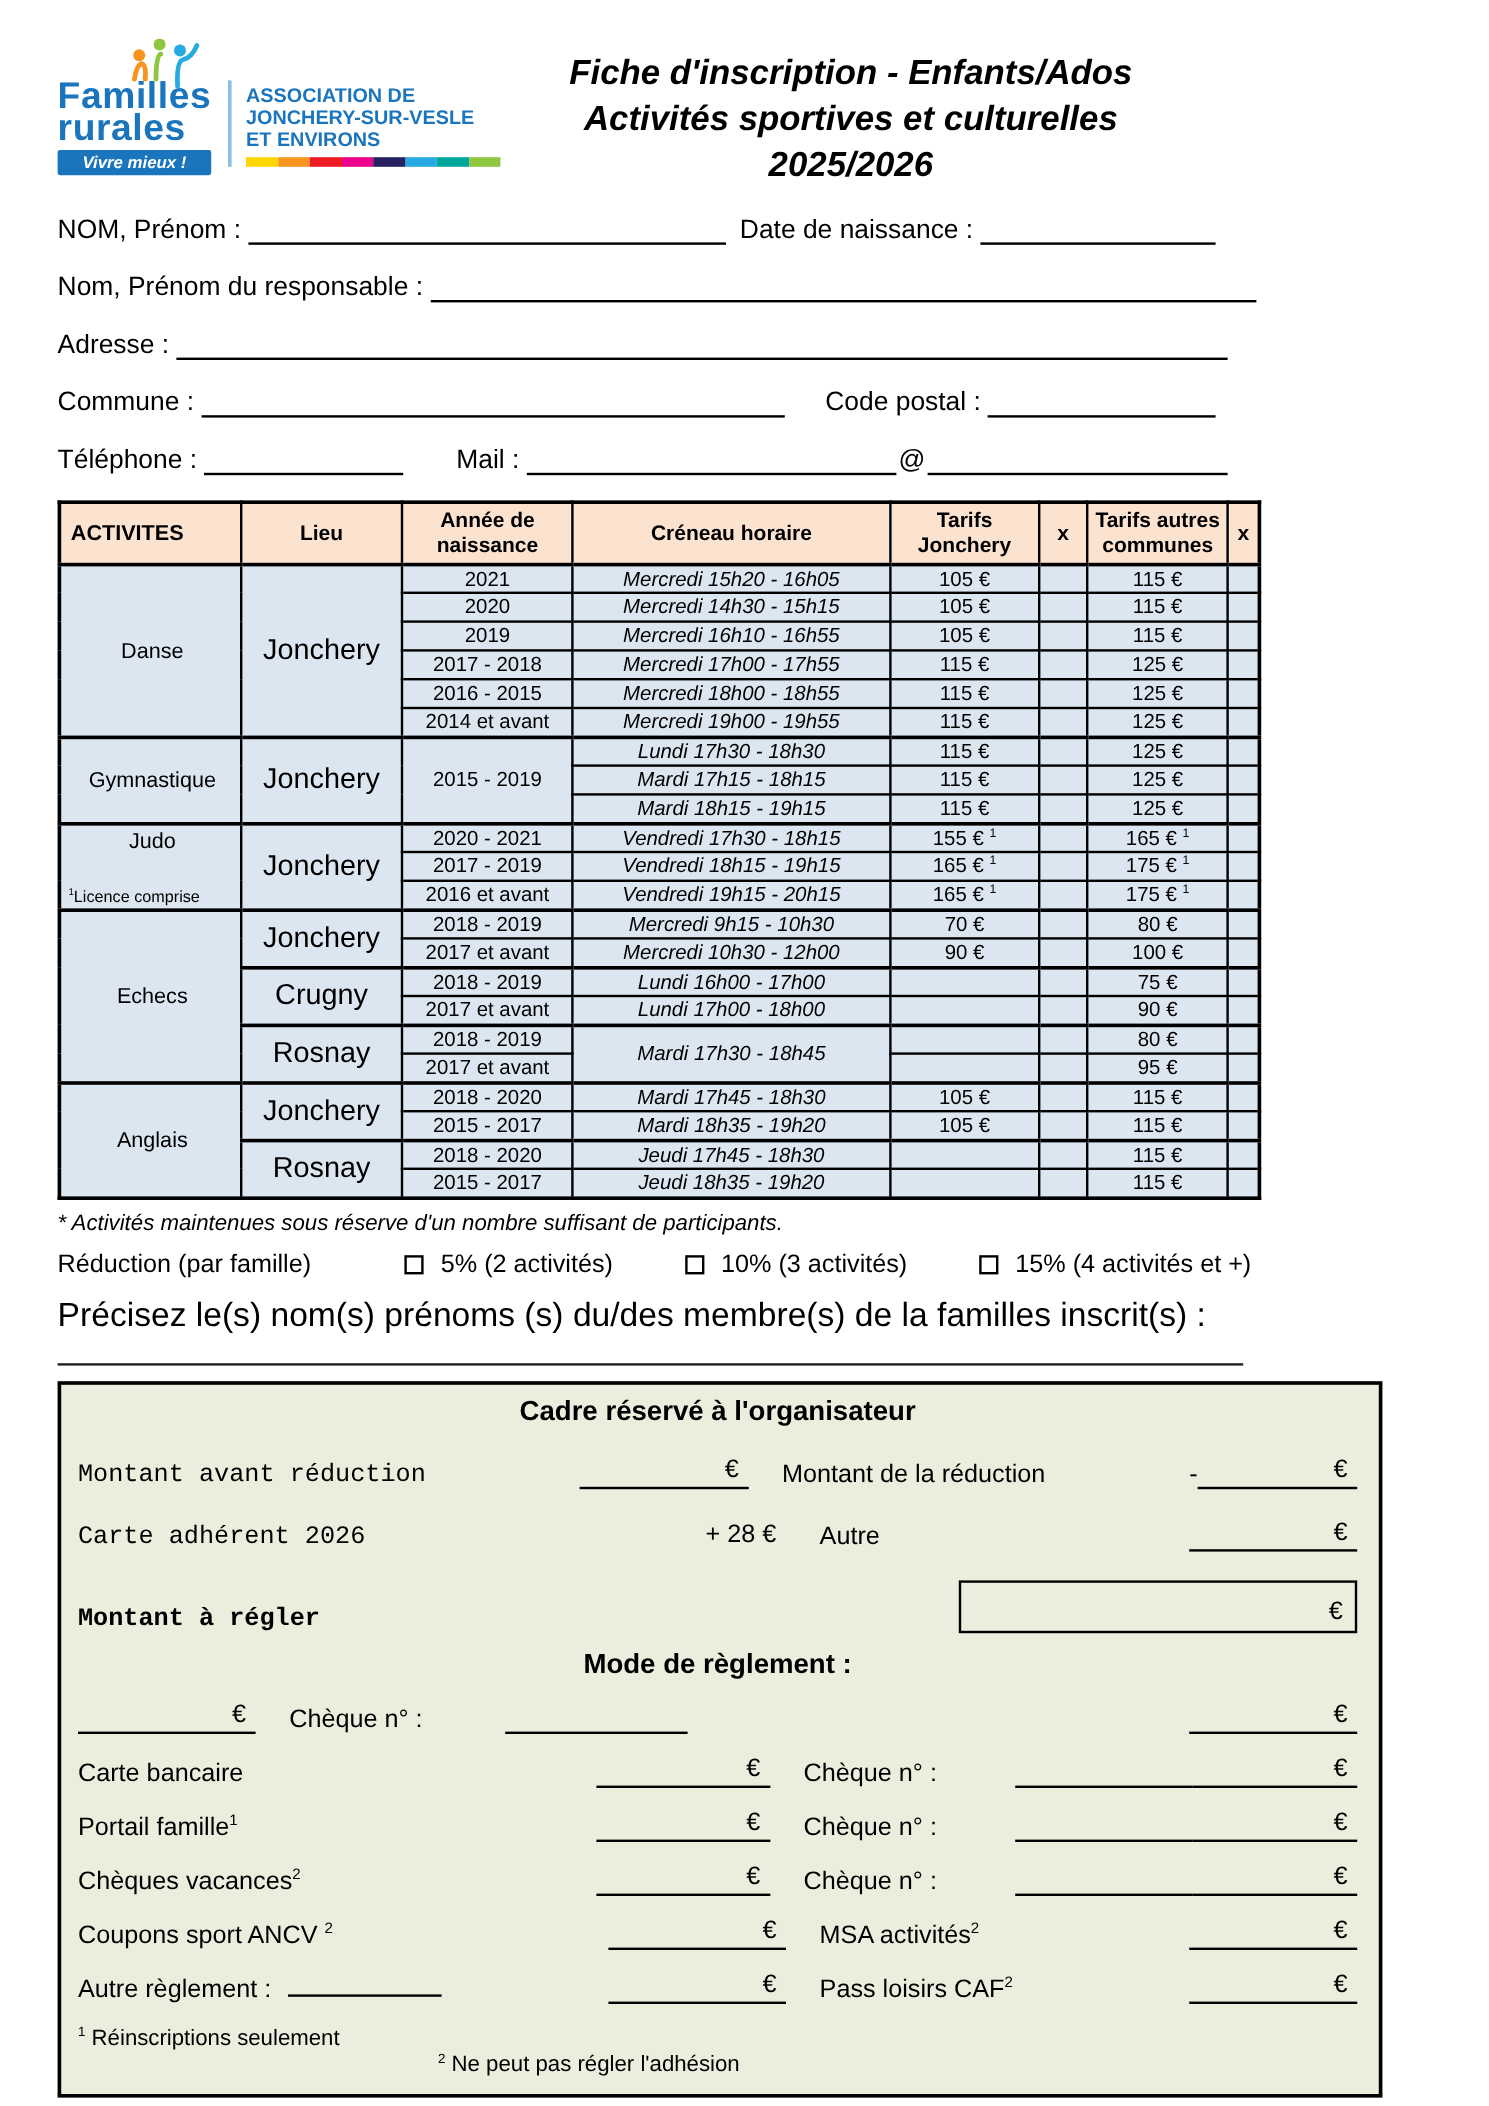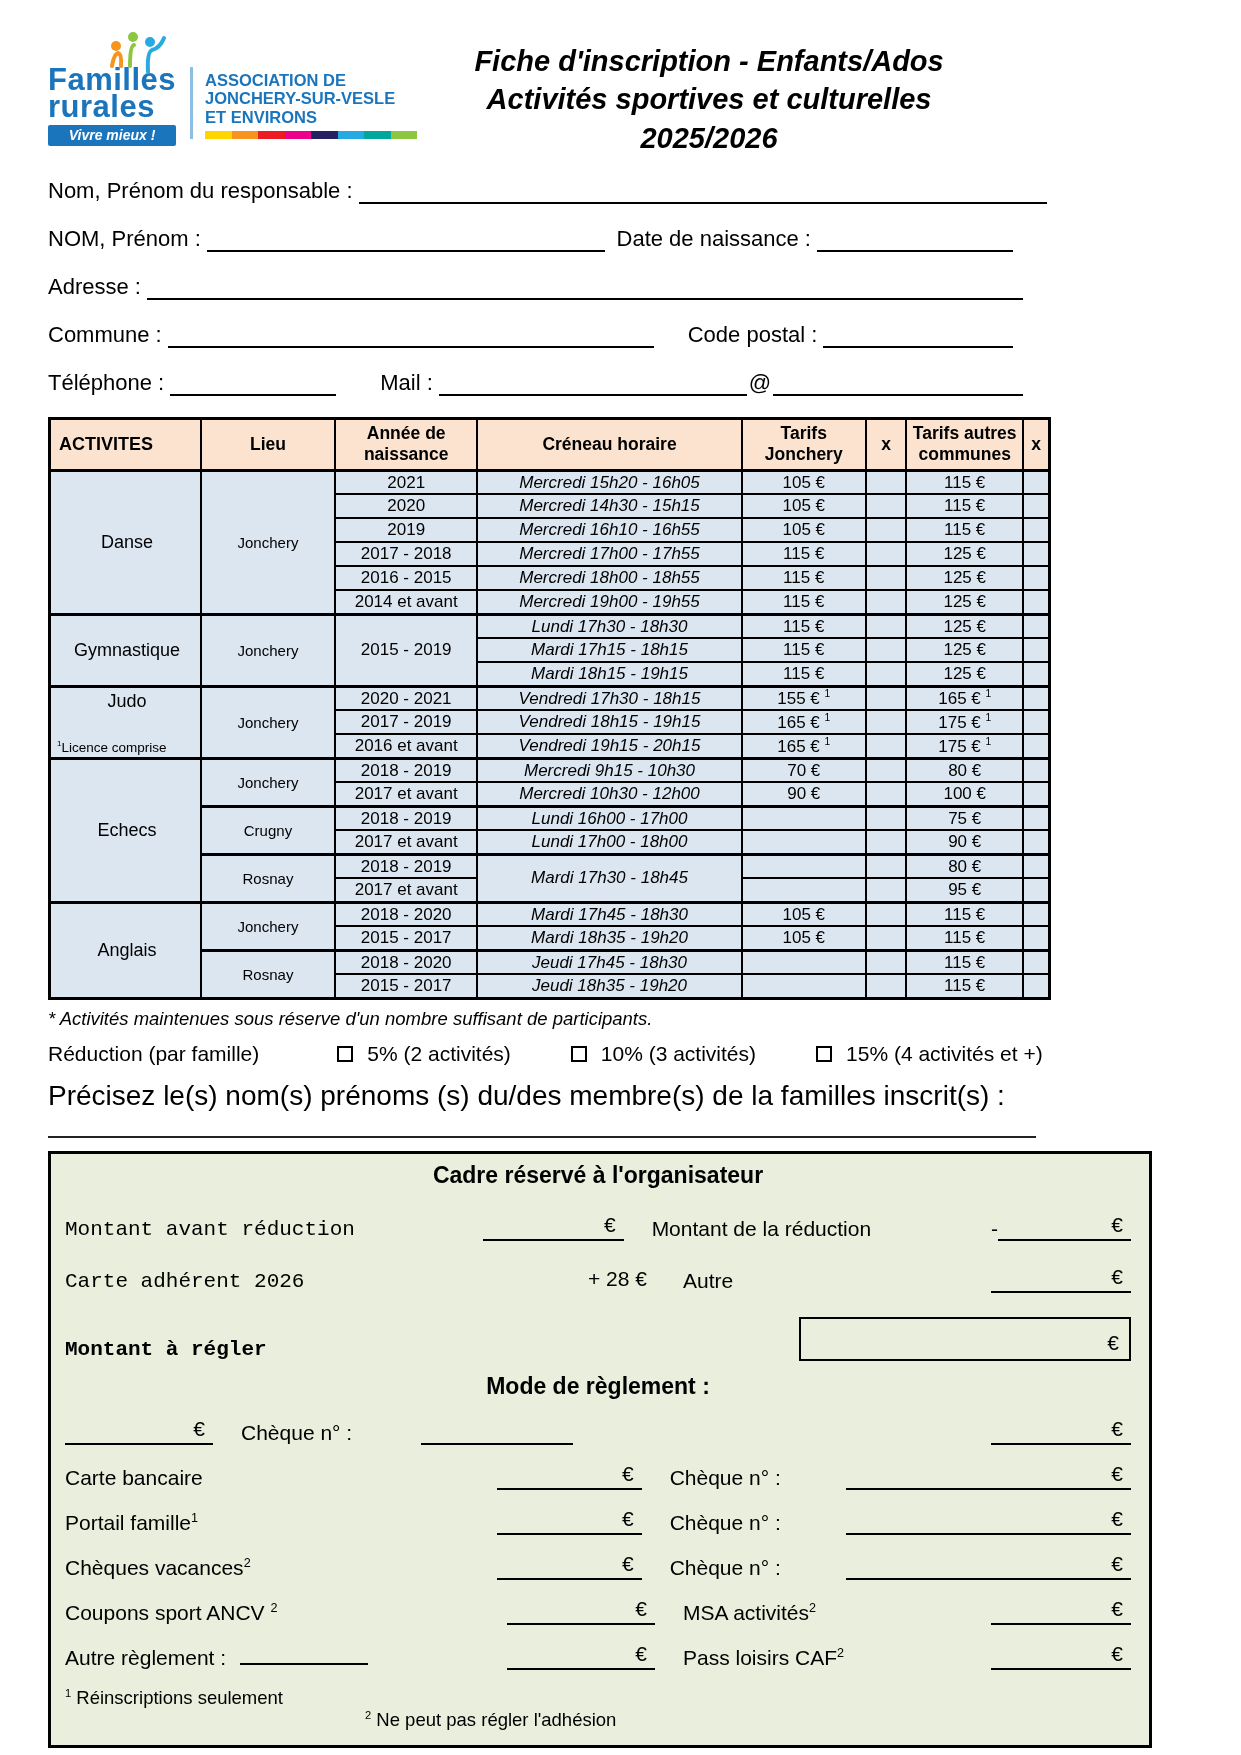--- a/index.html
+++ b/index.html
@@ -34,21 +34,21 @@
 
   
   table.acts { border-collapse:collapse; table-layout:fixed; width:1003px; margin-top:16px;
     border:3.5px solid #000; background:#DCE6F1; }
   .acts th, .acts td { border:2px solid #000; overflow:hidden; }
   .acts thead th { background:#FBE3D0; font-weight:bold; font-size:17.5px; height:52px; text-align:center;
     border-bottom:3.5px solid #000; line-height:1.2; }
   .acts thead th.hl { text-align:left; padding-left:8px; font-size:18px; }
   .acts td { height:24px; font-size:17px; text-align:center; padding:0 4px; }
   .acts td.act { text-align:center; padding-left:7px; font-size:18px; }
-  .acts td.lieu { font-size:15px; }
+  .acts td.lieu { font-size:24px; }
   .acts td.slot { font-style:italic; }
   .acts tr.grp td { border-top:3.5px solid #000; }
   .acts tr.sub td { border-top:3.5px solid #000; }
   .acts td.two { vertical-align:top; padding-top:3px; position:relative; }
   .cell-note { position:absolute; left:6px; bottom:2px; font-size:13.5px; font-weight:normal; }
   sup { font-size:0.6em; }
 
   
   .pnote { font-style:italic; font-size:18.5px; margin-top:8px; }
   .redrow { display:flex; align-items:center; font-size:21px; margin-top:12px; }
@@ -117,28 +117,28 @@
       </div>
     </div>
     <div class="titles">
       <div class="title-line">Fiche d'inscription - Enfants/Ados</div>
       <div class="title-line">Activités sportives et culturelles 2025/2026</div>
     </div>
   </div>
 
   <div class="form-area">
     <div class="frow">
-      <span class="flabel">Nom, Prénom du responsable :</span>
-      <span class="fline grow" style="margin-right:4px;"></span>
-    </div>
-    <div class="frow">
       <span class="flabel">NOM, Prénom :</span>
       <span class="fline grow"></span>
       <span class="flabel" style="margin-left:12px;">Date de naissance :</span>
       <span class="fline" style="width:196px;margin-right:38px;"></span>
+    </div>
+    <div class="frow">
+      <span class="flabel">Nom, Prénom du responsable :</span>
+      <span class="fline grow" style="margin-right:4px;"></span>
     </div>
     <div class="frow">
       <span class="flabel">Adresse :</span>
       <span class="fline grow" style="margin-right:28px;"></span>
     </div>
     <div class="frow">
       <span class="flabel">Commune :</span>
       <span class="fline" style="width:486px;margin-right:34px;"></span>
       <span class="flabel">Code postal :</span>
       <span class="fline grow" style="margin-right:38px;"></span>

